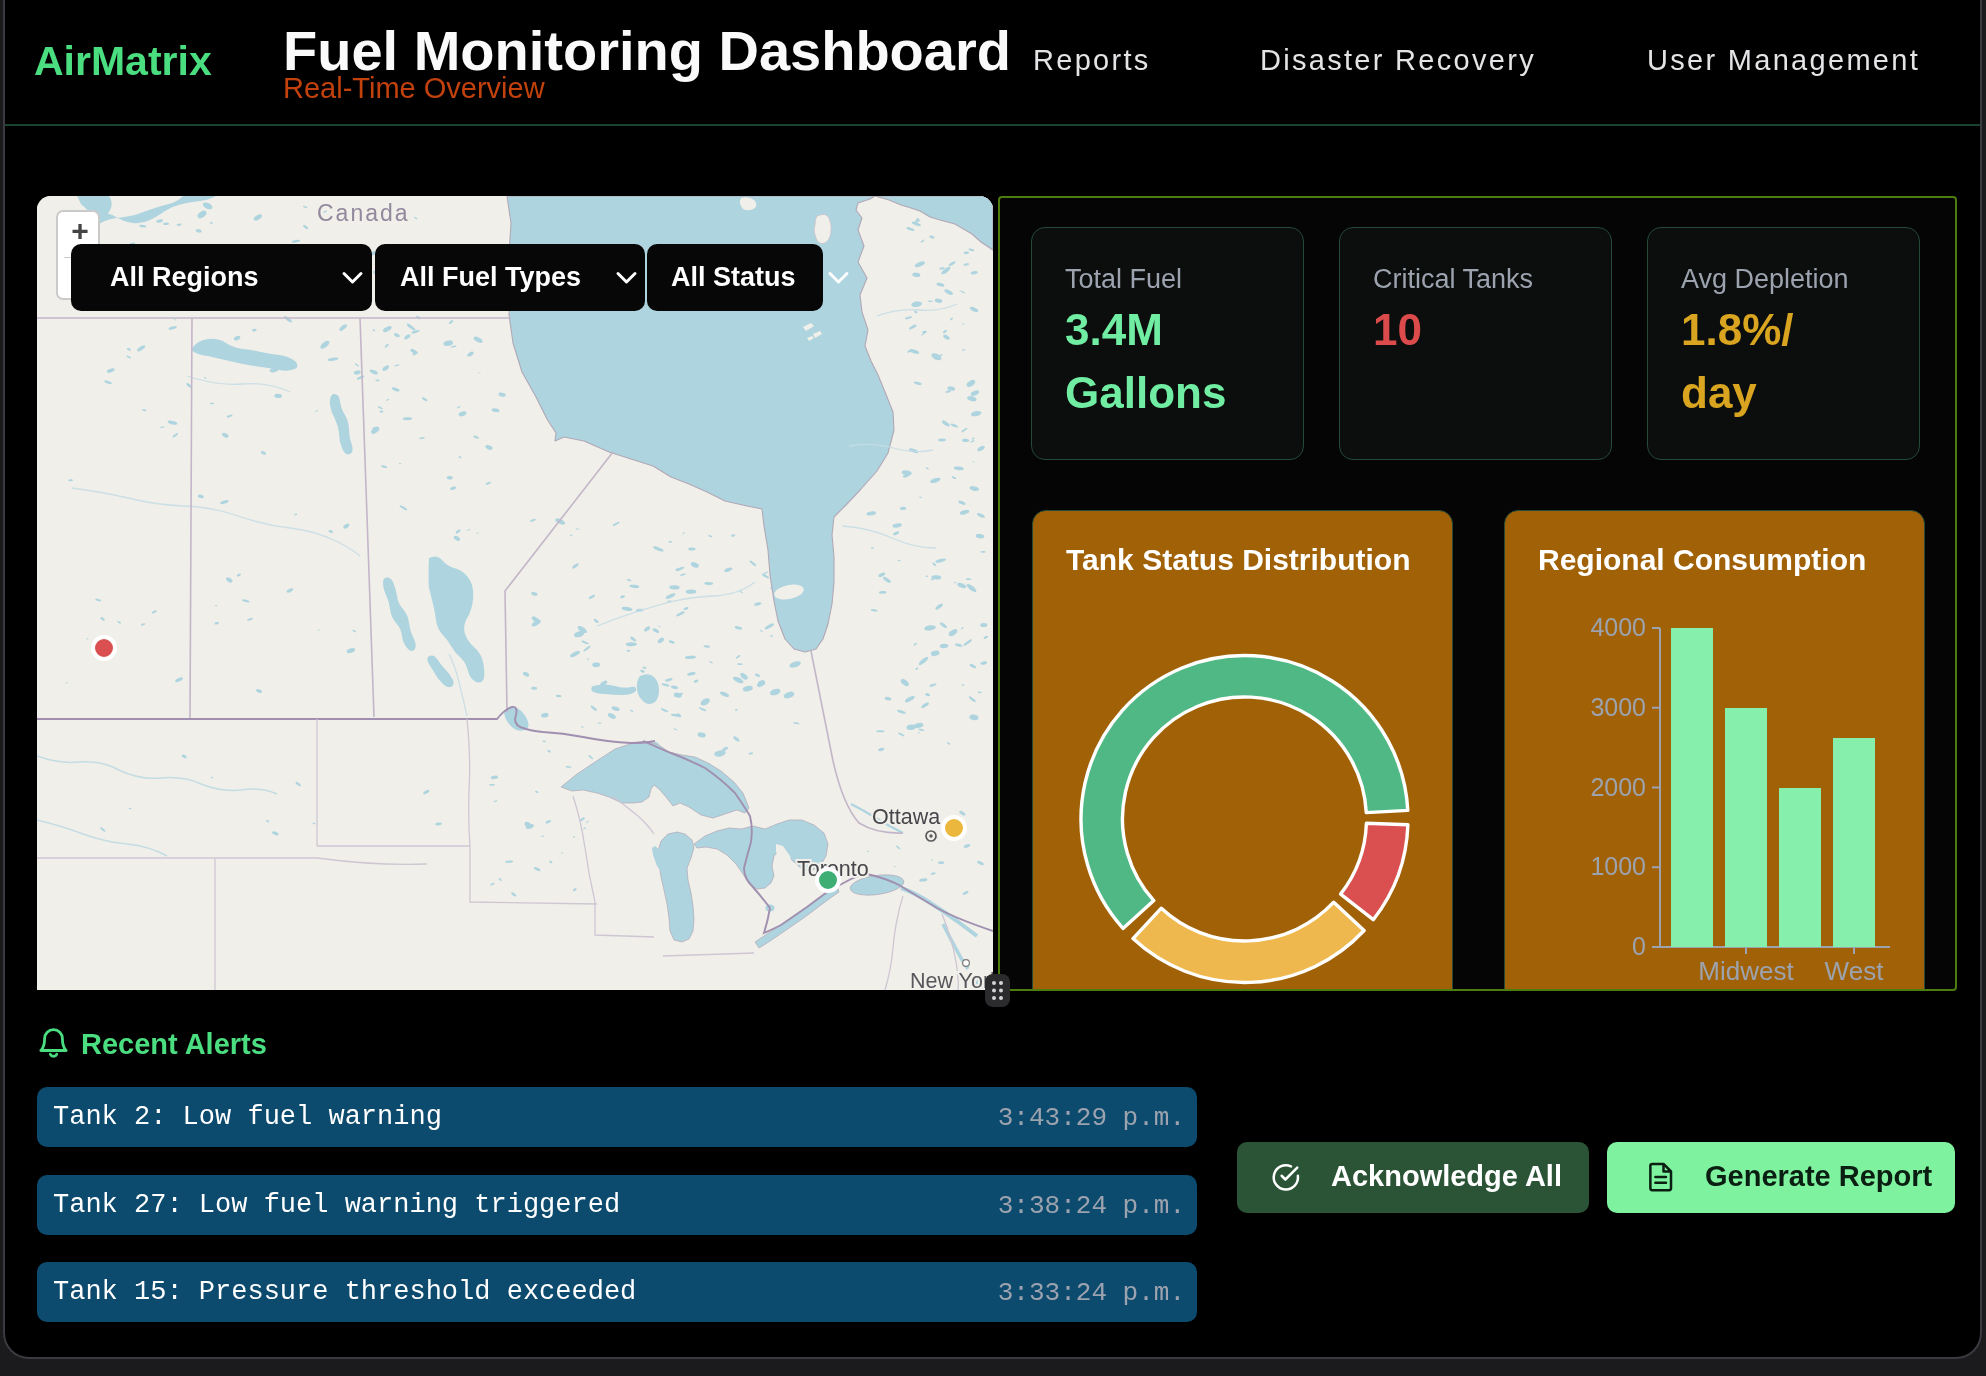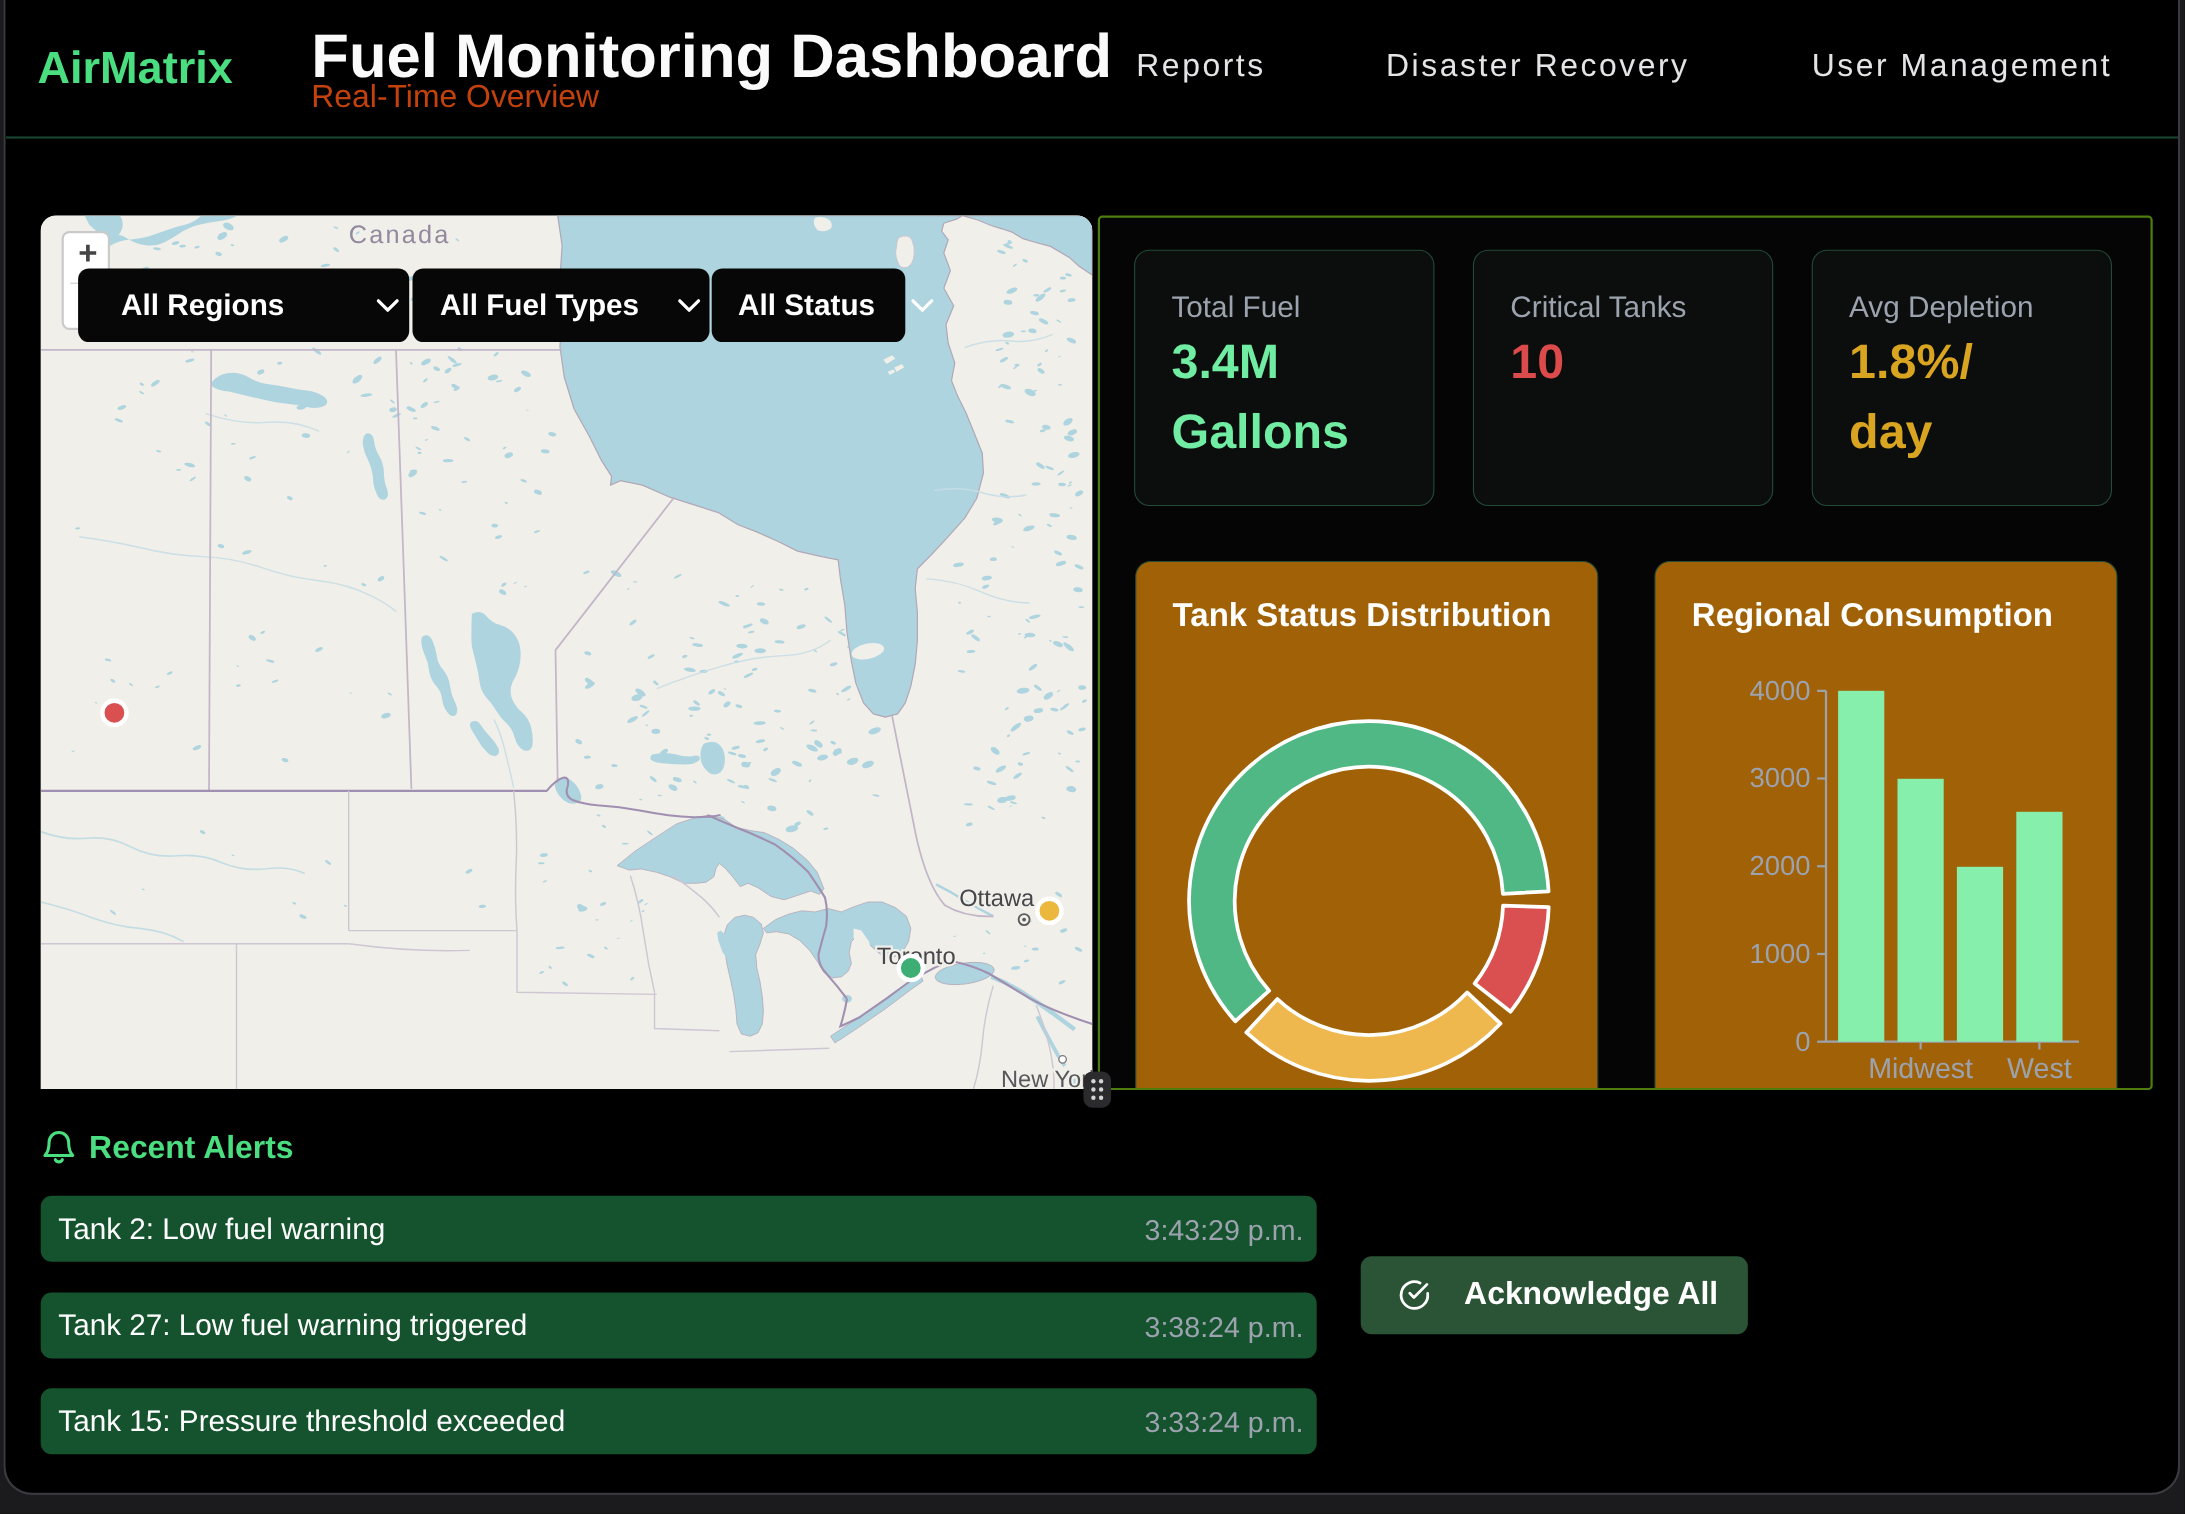--- a/index.html
+++ b/index.html
@@ -21,21 +21,21 @@
 .mk { position:absolute; border-radius:50%; width:26px; height:26px; border:4px solid #fff; }
 
 #rp { position:absolute; left:993px; top:196px; width:959px; height:795px; border:2px solid #4d7c0f; border-radius:4px; background:#050505; overflow:hidden; }
 .stat { position:absolute; top:29px; width:273px; height:233px; background:#0b0e0c; border:1.5px solid #234b38; border-radius:14px; }
 .stat .lb { position:absolute; left:33px; top:36px; font-size:27px; color:#9ca3af; }
 .stat .vl { position:absolute; left:33px; top:70px; width:210px; font-size:44px; font-weight:bold; line-height:63px; }
 .chart { position:absolute; top:312px; width:421px; height:520px; background:#a16207; border:1.5px solid #234b38; border-radius:14px; }
 .chart .ct { position:absolute; left:33px; top:32px; font-size:30px; font-weight:bold; color:#fff; }
 
 #alert-h { position:absolute; left:76px; top:1028px; font-size:29px; font-weight:bold; color:#4ade80; }
-.arow { position:absolute; left:32px; width:1160px; height:60px; background:#14532d; border-radius:10px; }
+.arow { position:absolute; left:32px; width:1160px; height:60px; background:#0c4a6e; border-radius:10px;font-family:Liberation Mono, monospace; }
 .arow .t1 { position:absolute; left:16px; top:15px; font-size:27px; color:#fff; }
 .arow .t2 { position:absolute; right:12px; top:16px; font-size:26px; color:#9ca3af; }
 .btn { position:absolute; top:1142px; height:71px; border-radius:10px; font-size:29px; font-weight:bold; }
 #grip { position:absolute; left:980px; top:974px; width:25px; height:33px; background:#2b2b2e; border-radius:8px; z-index:6; }
 </style></head>
 <body>
 <div id="app">
   <div id="hdr">
     <div id="logo">AirMatrix</div>
     <div id="title">Fuel Monitoring Dashboard</div>
@@ -640,13 +640,19 @@
       <div class="t1">Tank 15: Pressure threshold exceeded</div>
       <div class="t2">3:33:24 p.m.</div>
     </div>
 
   <div class="btn" style="left:1232px; width:352px; background:#2a5435; color:#fff;">
     <svg style="position:absolute; left:34px; top:20px;" width="30" height="30" viewBox="0 0 24 24">
       <path d="M21.5,11 A9.7,9.7 0 1 1 16,3.5 M8.5,11 L11.5,14 L21,4.5" fill="none" stroke="#fff" stroke-width="2" stroke-linecap="round" stroke-linejoin="round"></path>
     </svg>
     <span style="position:absolute; left:94px; top:18px;">Acknowledge All</span>
   </div>
+  <div class="btn" style="left:1602px; width:348px; background:#7ef29e; color:#0a1f12;">
+    <svg style="position:absolute; left:40px; top:20px;" width="28" height="30" viewBox="0 0 22 24">
+      <path d="M4,1.5 H13 L19,7.5 V21 a1.5,1.5 0 0 1 -1.5,1.5 H4 A1.5,1.5 0 0 1 2.5,21 V3 A1.5,1.5 0 0 1 4,1.5 Z M13,1.5 V7.5 H19 M6.5,12 H15 M6.5,16.5 H15" fill="none" stroke="#0a1f12" stroke-width="2" stroke-linecap="round" stroke-linejoin="round"></path>
+    </svg>
+    <span style="position:absolute; left:98px; top:18px;">Generate Report</span>
+  </div>
 </div>
 
 </body></html>

